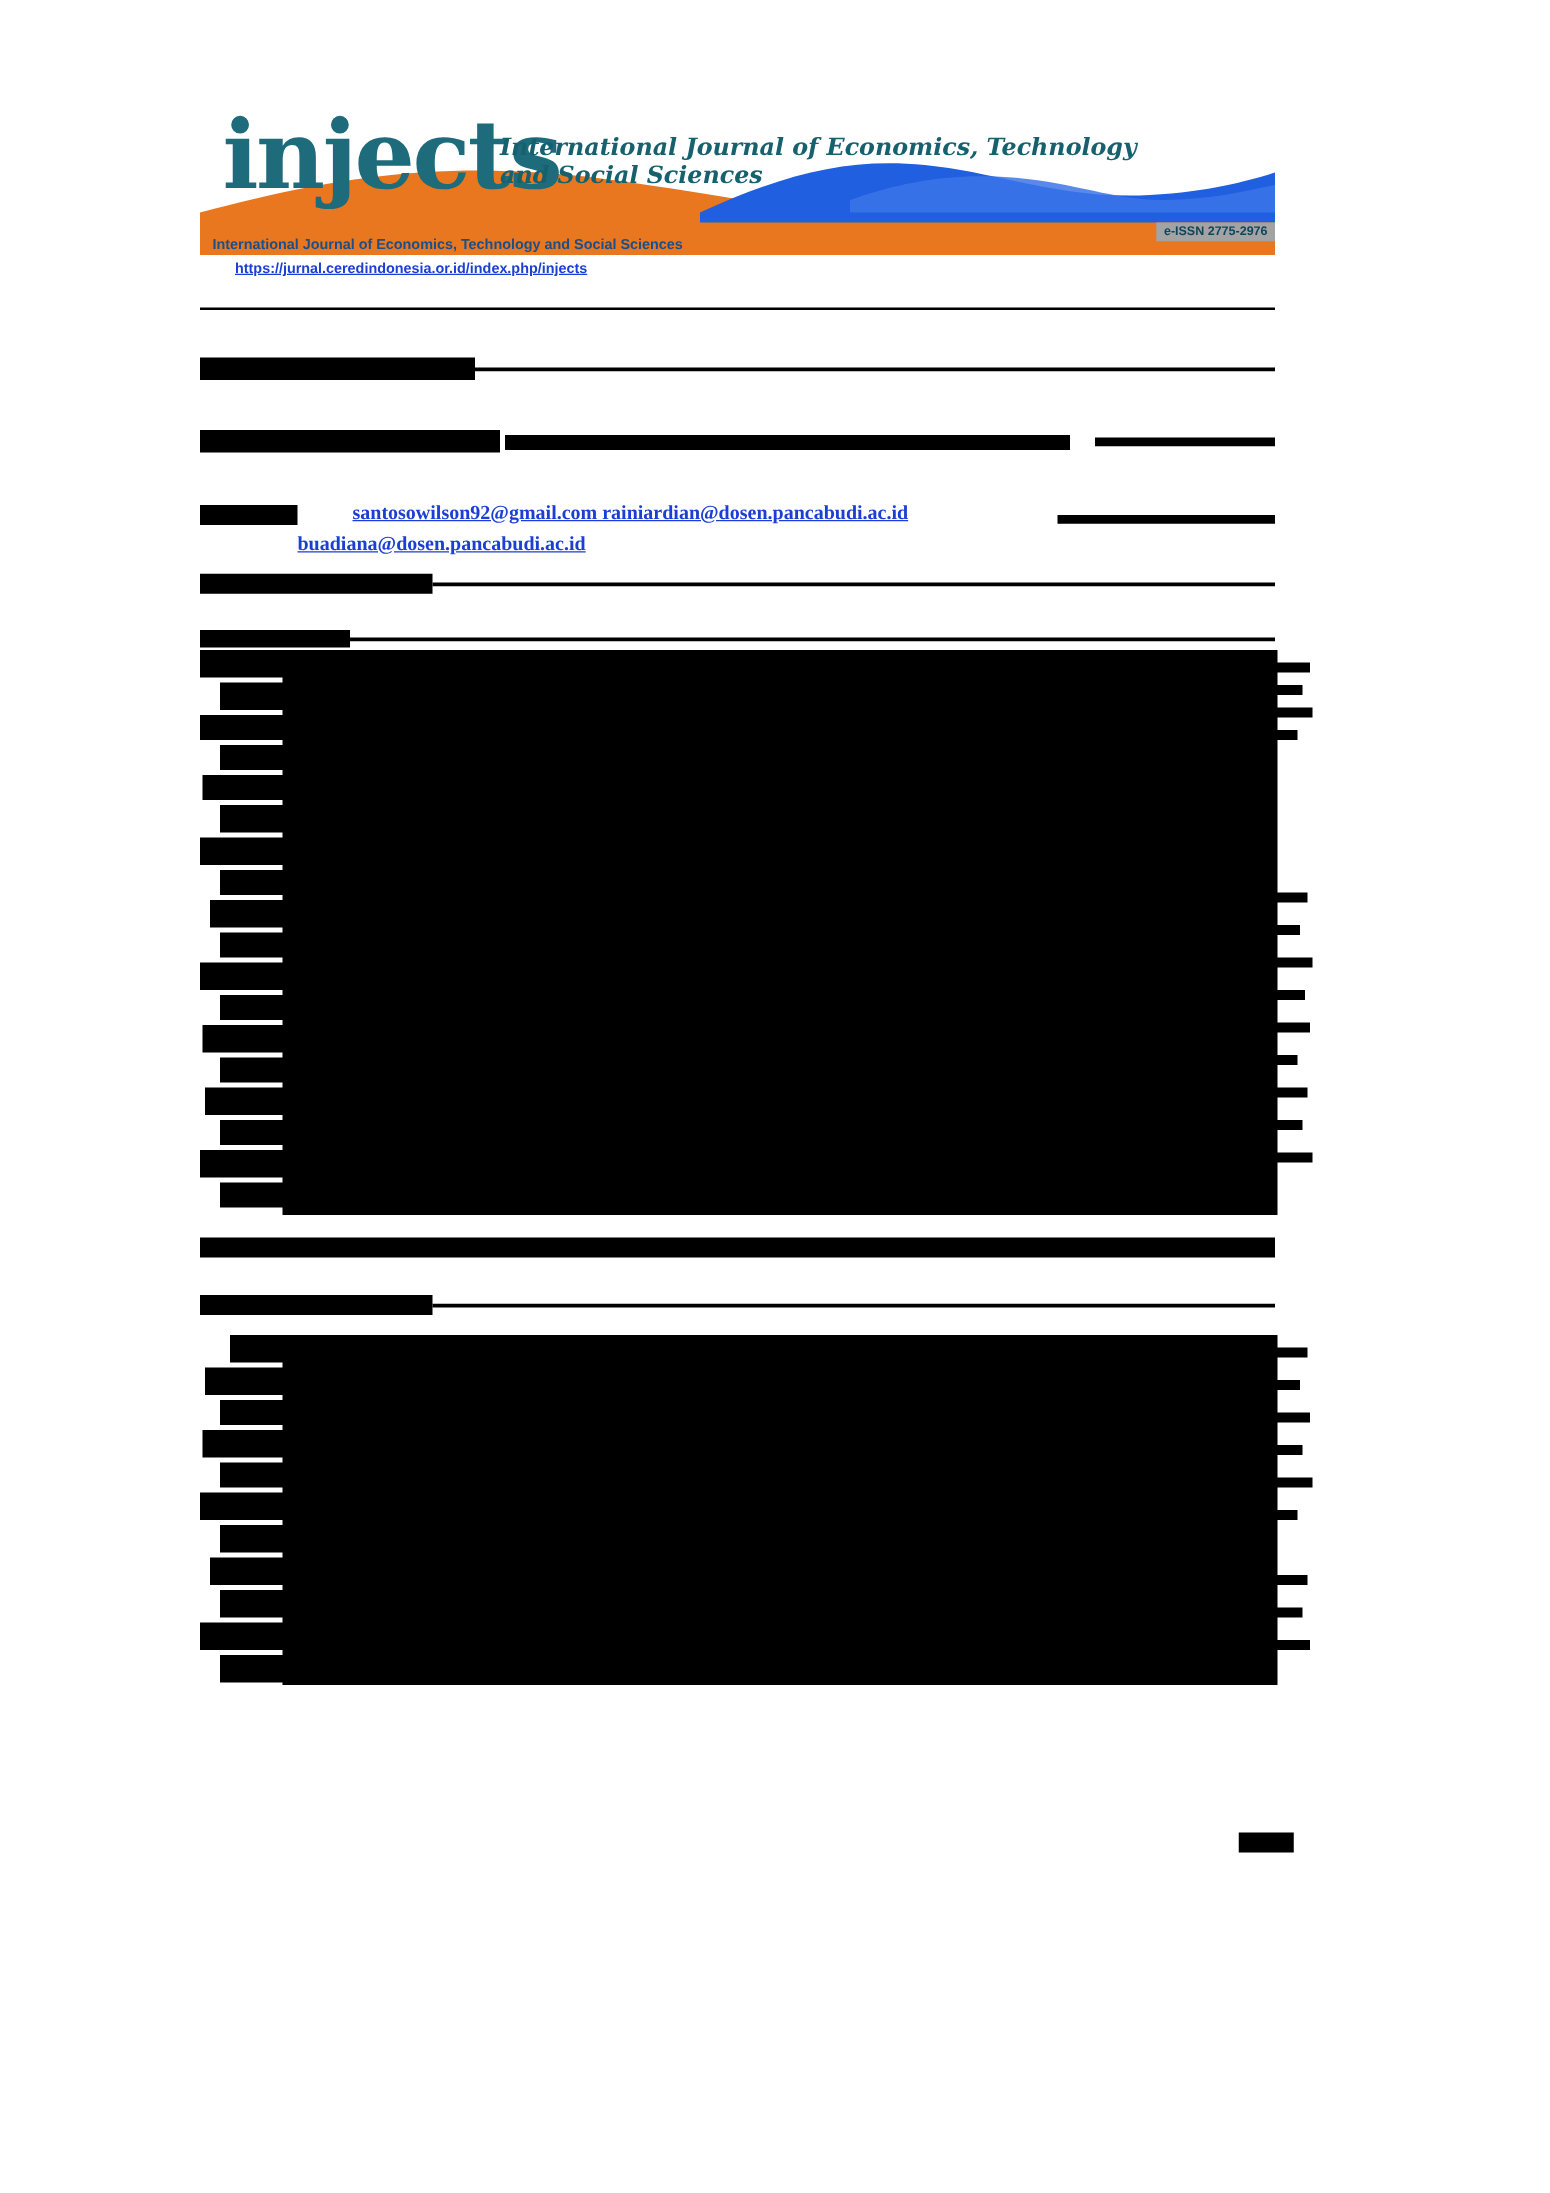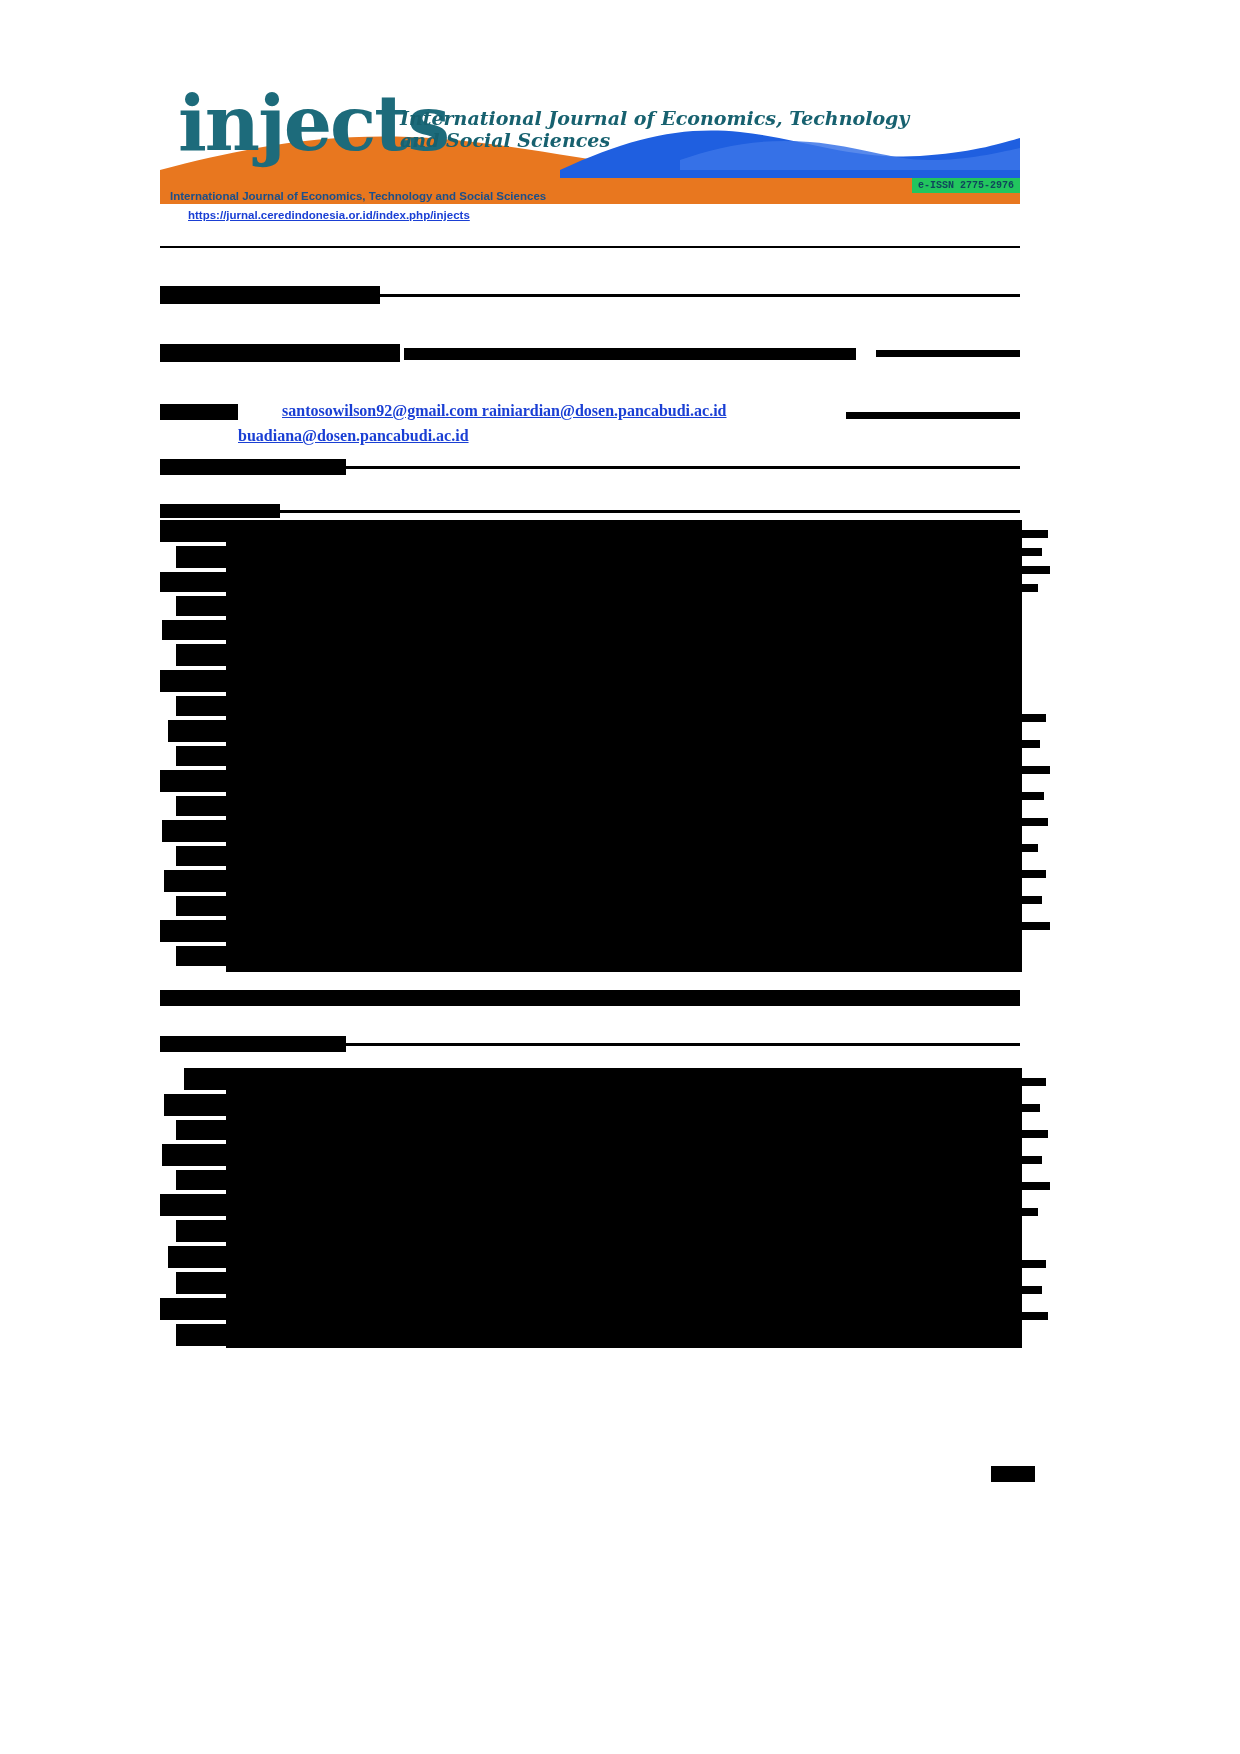--- a/index.html
+++ b/index.html
@@ -76,25 +76,25 @@
     font-weight: bold;
     font-size: 11.5px;
     color: #1a3fd4;
     text-decoration: underline;
     z-index: 6;
   }
   .issn-box {
     position: absolute;
     right: 0;
     top: 100px;
-    font-family: Liberation Mono, monospace;
+    font-family: Liberation Sans, sans-serif;
     font-weight: bold;
     font-size: 10px;
     color: #10455c;
-    background: #22c55e;
+    background: #a3a3a3;
     padding: 2px 6px;
     z-index: 6;
   }
   .header-rule {
     position: absolute;
     left: 160px;
     top: 246px;
     width: 860px;
     height: 2px;
     background: #000;

